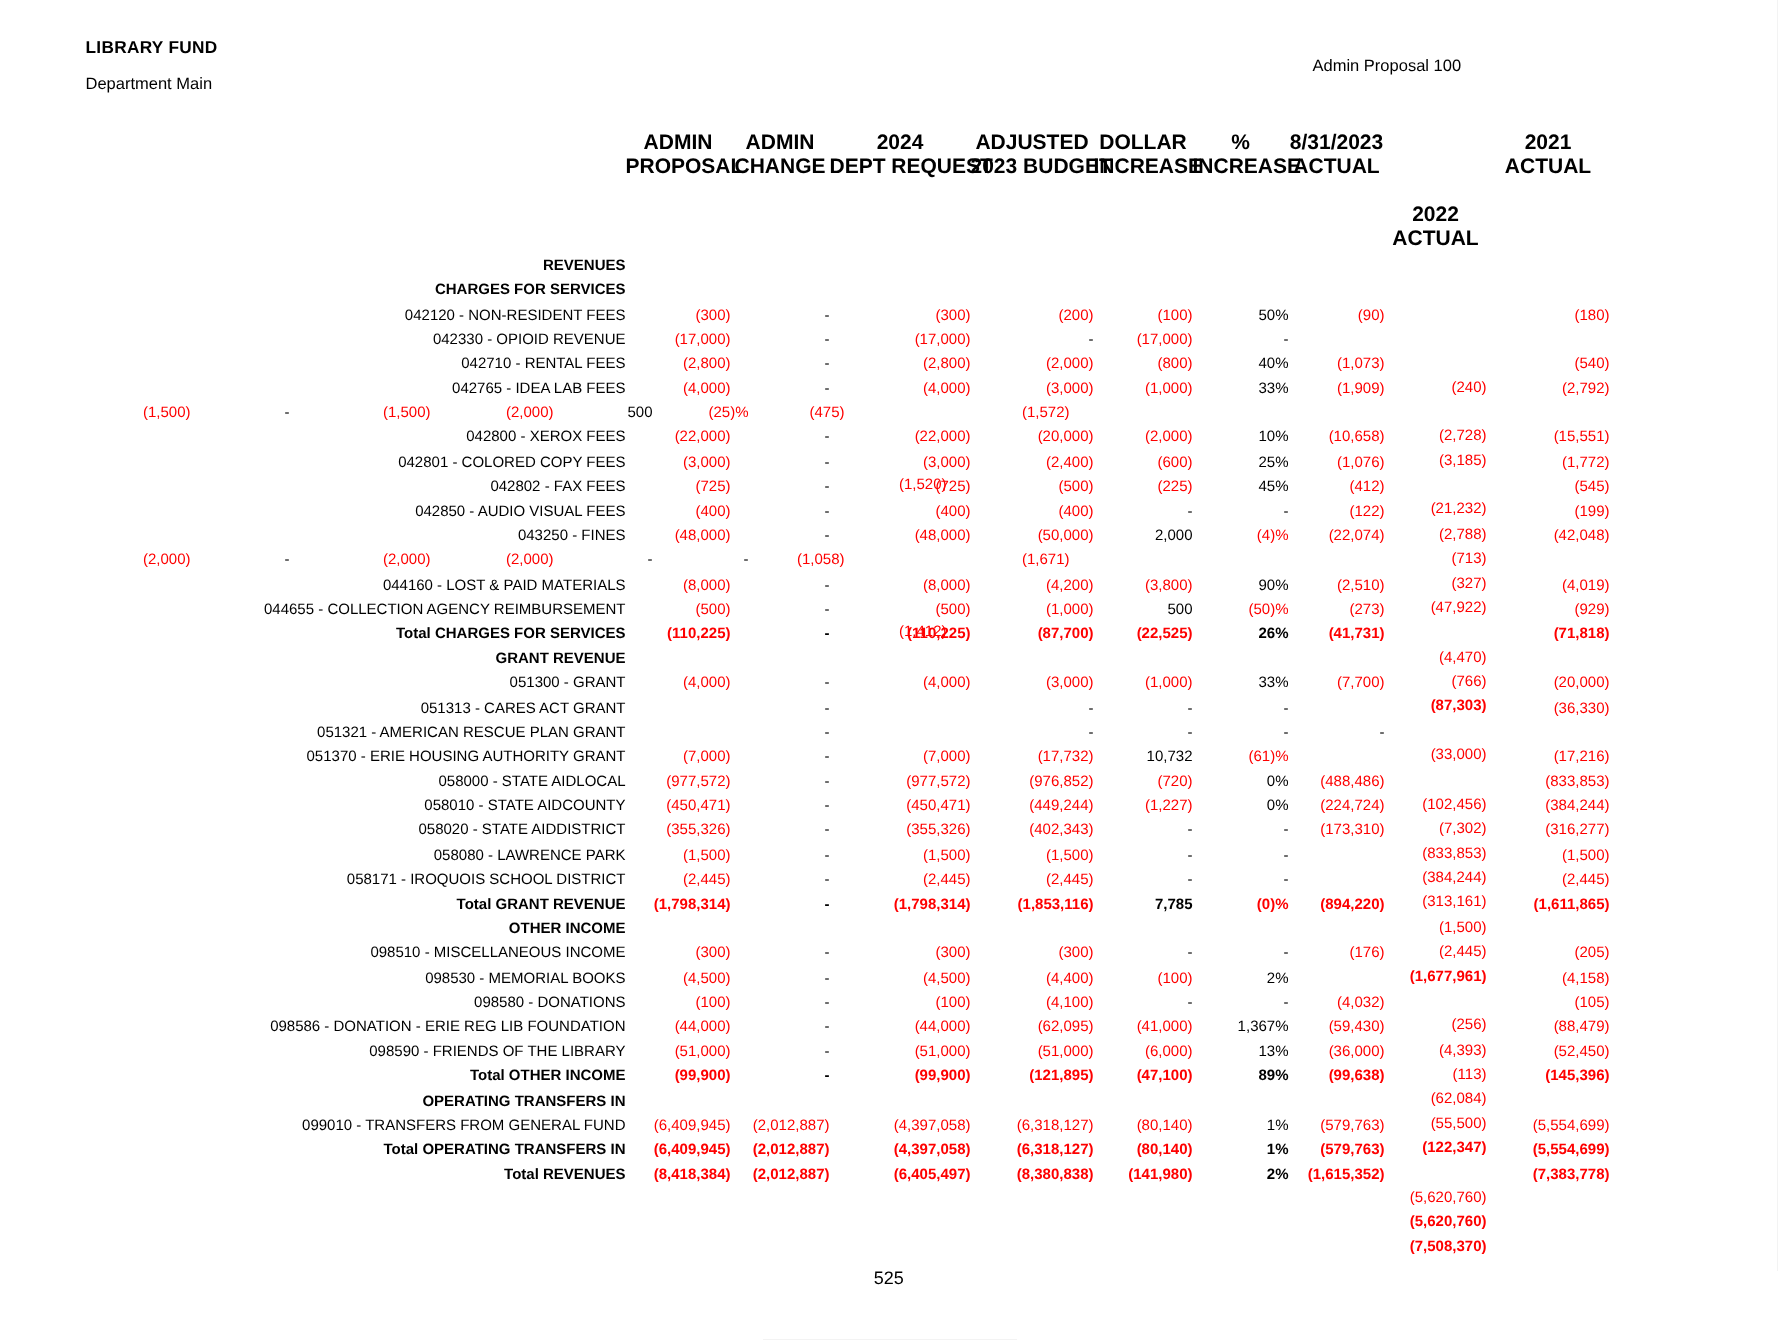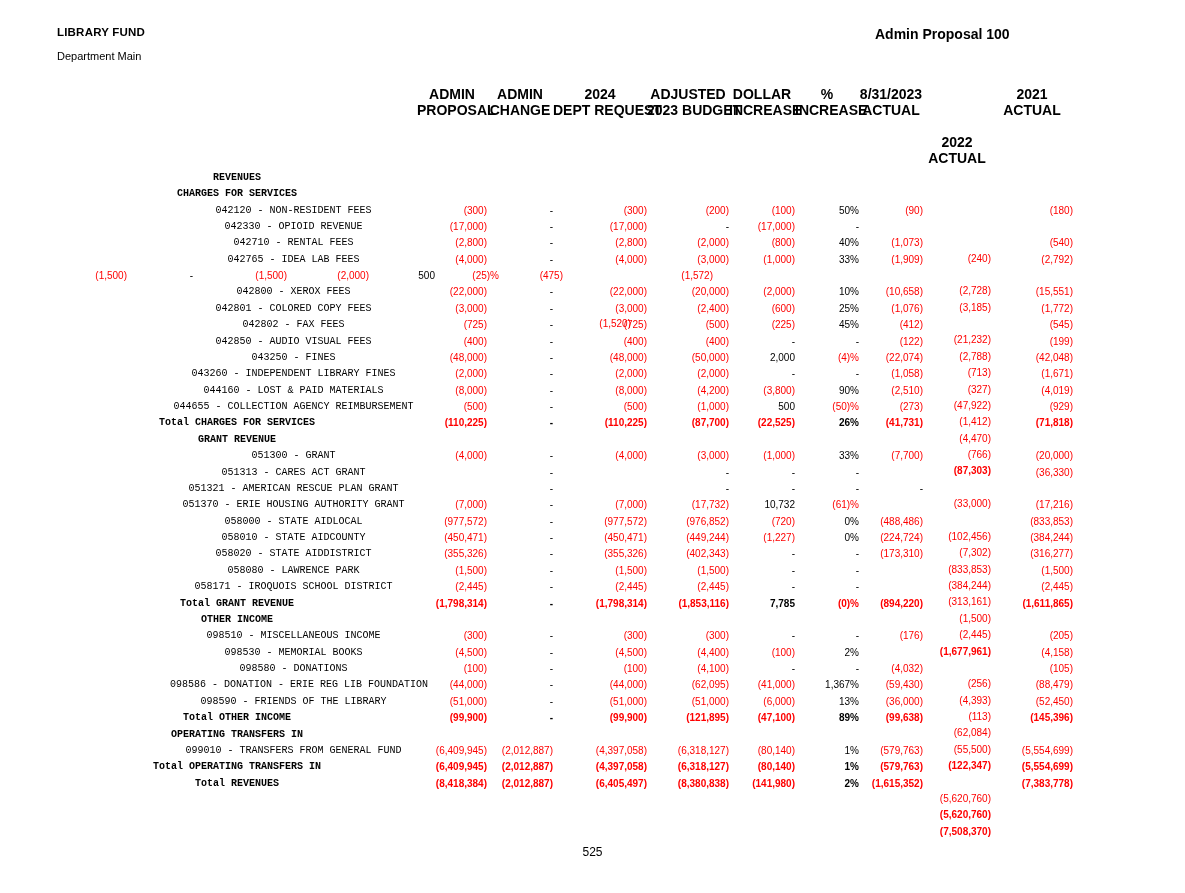--- a/index.html
+++ b/index.html
@@ -14,37 +14,37 @@
   }
   .doc-title {
     position:absolute; left:57px; top:26px;
     font-size:11.5px; font-weight:bold; letter-spacing:.2px;
   }
   .doc-subtitle {
     position:absolute; left:57px; top:50px;
     font-size:11px; font-weight:normal;
   }
   .doc-header-right {
-    position:absolute; left:875px; top:26px;
-    font-size:14px; font-weight:bold;
+    position:absolute; left:875px; top:38px;
+    font-size:11px; font-weight:normal;
   }
   .table-wrap { position:absolute; left:57px; top:86px; width:1016px; }
   .thead { display:flex; }
   .hcell {
     flex:none; font-size:14px; font-weight:bold;
     text-align:center; line-height:16.4px; white-space:nowrap;
   }
   .hspacer { flex:none; width:360px; }
   .tbody { margin-top:2px; }
   .trow { display:flex; height:16.38px; }
   .cell {
     flex:none; padding-top:3px;
     font-size:10px; line-height:11px; white-space:nowrap;
   }
-  .label { width:360px; text-align:center;font-family:Liberation Mono, monospace; }
+  .label { width:360px; text-align:right; }
   .indent { padding-left:113px; }
   .num { text-align:right; }
   .c0 { width:70px; }
   .c1 { width:66px; }
   .c2 { width:94px; }
   .c3 { width:82px; }
   .c4 { width:66px; }
   .c5 { width:64px; }
   .c6 { width:64px; }
   .c7 { width:68px;margin-top:48px; }
@@ -243,21 +243,20 @@
           <div class="cell num c1">-</div>
           <div class="cell num c2 red">(48,000)</div>
           <div class="cell num c3 red">(50,000)</div>
           <div class="cell num c4">2,000</div>
           <div class="cell num c5 red">(4)%</div>
           <div class="cell num c6 red">(22,074)</div>
           <div class="cell num c7 red">(47,922)</div>
           <div class="cell num c8 red">(42,048)</div>
         </div>
         <div class="trow item">
-          <div class="cell label indent">043260 - INDEPENDENT LIBRARY FINES</div>
           <div class="cell num c0 red">(2,000)</div>
           <div class="cell num c1">-</div>
           <div class="cell num c2 red">(2,000)</div>
           <div class="cell num c3 red">(2,000)</div>
           <div class="cell num c4">-</div>
           <div class="cell num c5">-</div>
           <div class="cell num c6 red">(1,058)</div>
           <div class="cell num c7 red">(1,412)</div>
           <div class="cell num c8 red">(1,671)</div>
         </div>

